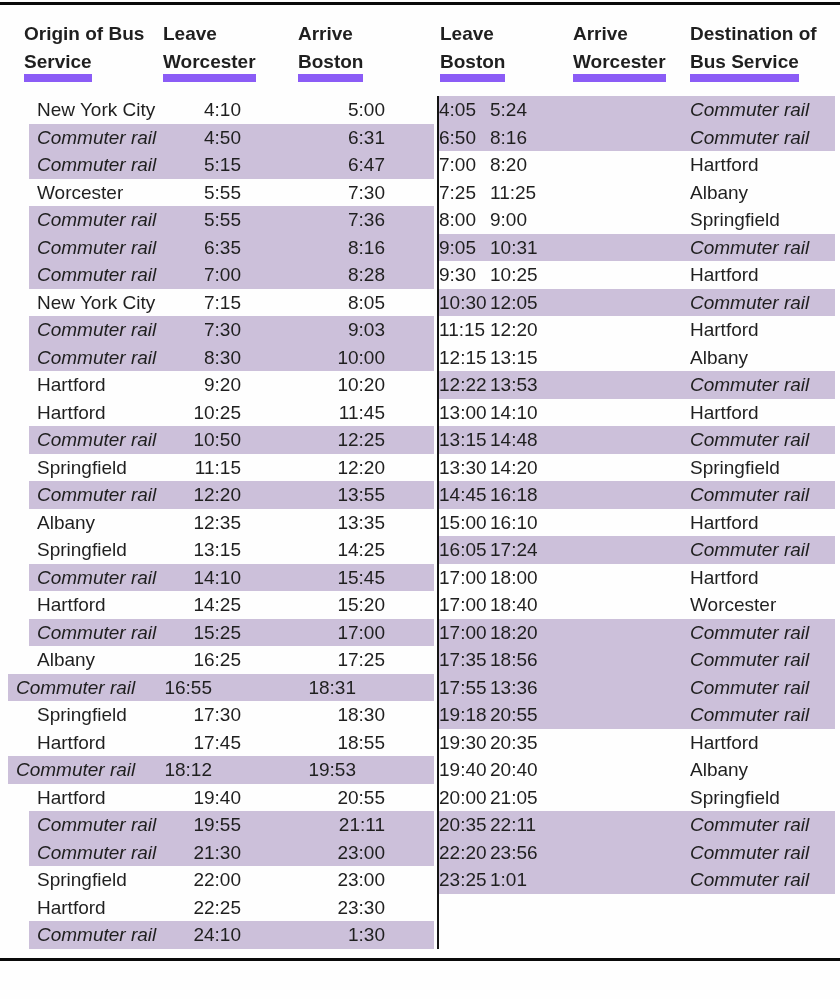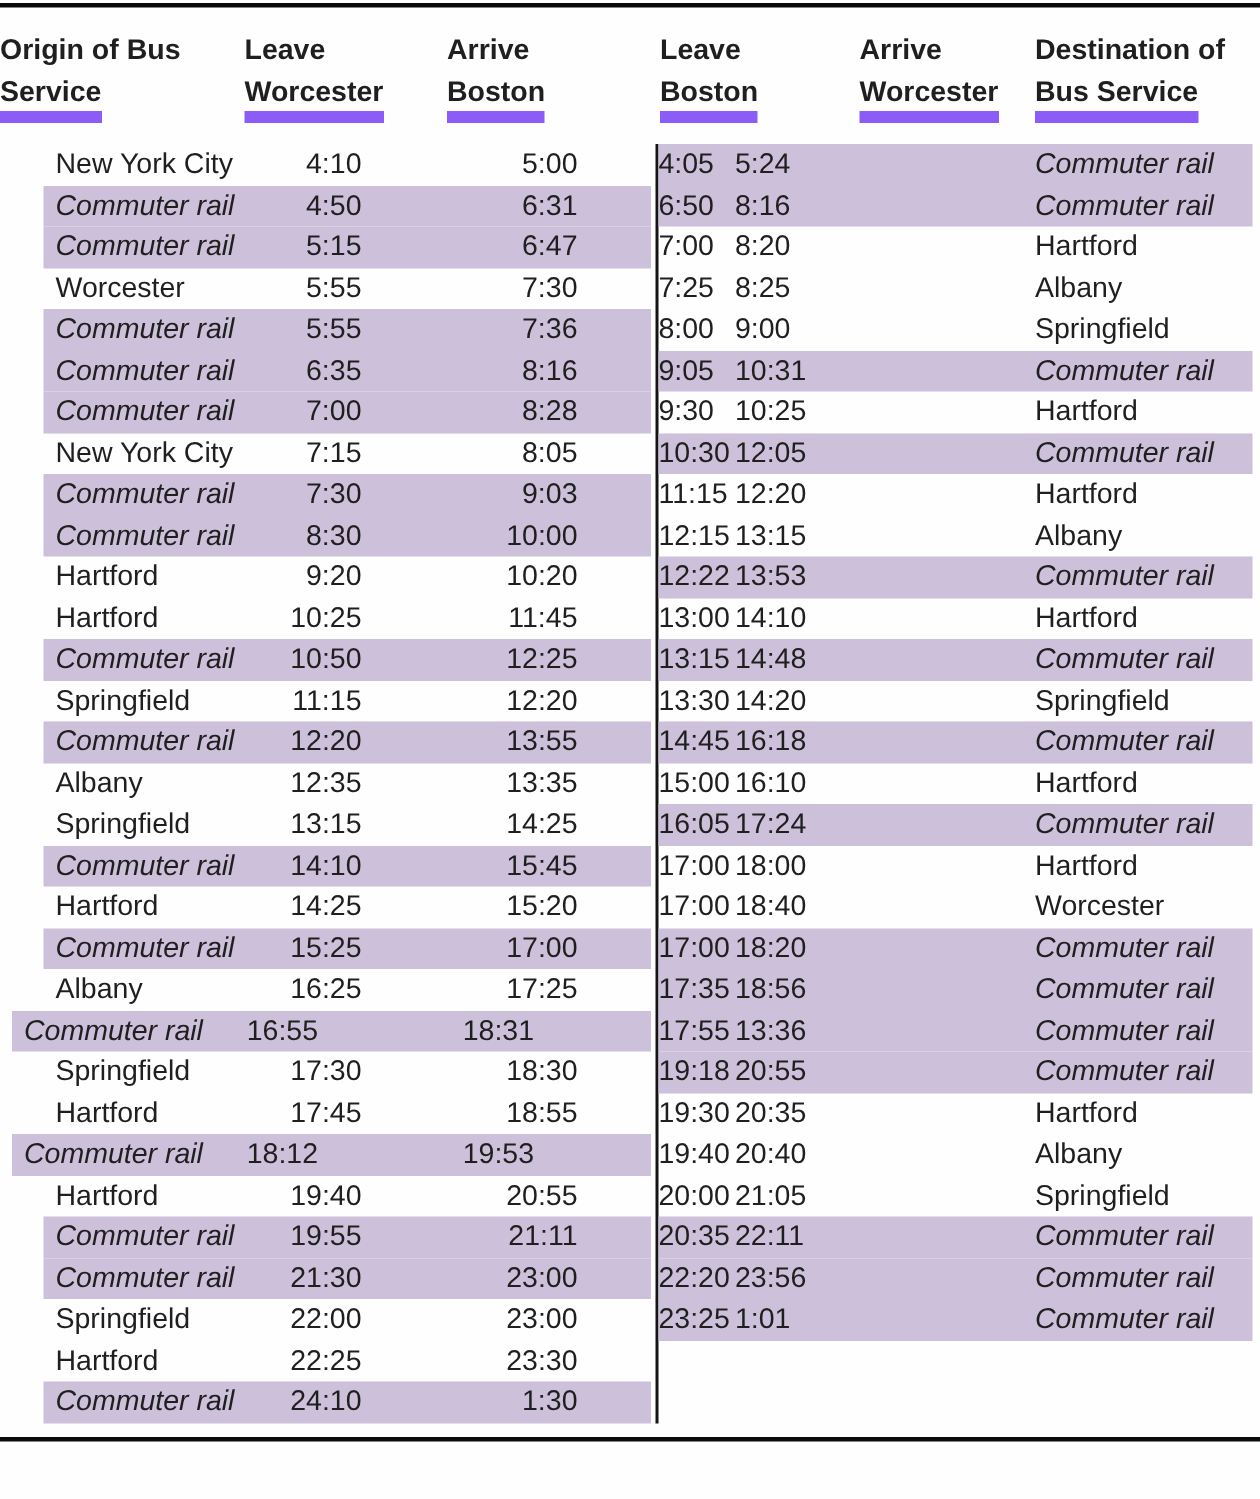--- a/index.html
+++ b/index.html
@@ -9,21 +9,21 @@
   }
   .top-rule{position:absolute; left:0; top:2px; width:840px; height:3px; background:#0a0a0a;}
   .bottom-rule{position:absolute; left:0; top:958px; width:840px; height:3px; background:#0a0a0a;}
 
   .header{
     position:absolute; left:0; top:20px; width:840px;
     display:grid; grid-template-columns:163px 135px 142px 133px 117px auto;
     font-weight:bold; font-size:19px; line-height:28px;
   }
   .hcell{white-space:nowrap;}
-  .hcell.first{padding-left:0;}
+  .hcell.first{padding-left:24px;}
   .hcell .u{display:inline-block; border-bottom:8px solid #8b5cf6; line-height:24px;}
 
   .body{position:absolute; left:0; top:96px; width:840px; height:853px;}
   .divider{position:absolute; left:437px; top:0; width:2px; height:853px; background:#141414;}
   .ltable{position:absolute; left:0; top:0; width:434px;}
   .rtable{position:absolute; left:439px; top:0; width:396px;}
 
   .row{display:grid; height:27.5px; line-height:27.5px; font-size:19px;}
   .lrow{grid-template-columns:150px 62px 144px auto;margin-left:29px;}
   .lrow.indent{margin-left:8px; width:calc(100% - 8px); grid-template-columns:142px 62px 144px auto;}
@@ -241,21 +241,21 @@
           <div class="cell c2">8:16</div>
           <div class="cell c3 place">Commuter rail</div>
         </div>
         <div class="row rrow">
           <div class="cell c1">7:00</div>
           <div class="cell c2">8:20</div>
           <div class="cell c3 place">Hartford</div>
         </div>
         <div class="row rrow">
           <div class="cell c1">7:25</div>
-          <div class="cell c2">8:25</div>
+          <div class="cell c2">11:25</div>
           <div class="cell c3 place">Albany</div>
         </div>
         <div class="row rrow">
           <div class="cell c1">8:00</div>
           <div class="cell c2">9:00</div>
           <div class="cell c3 place">Springfield</div>
         </div>
         <div class="row rrow rail">
           <div class="cell c1">9:05</div>
           <div class="cell c2">10:31</div>

